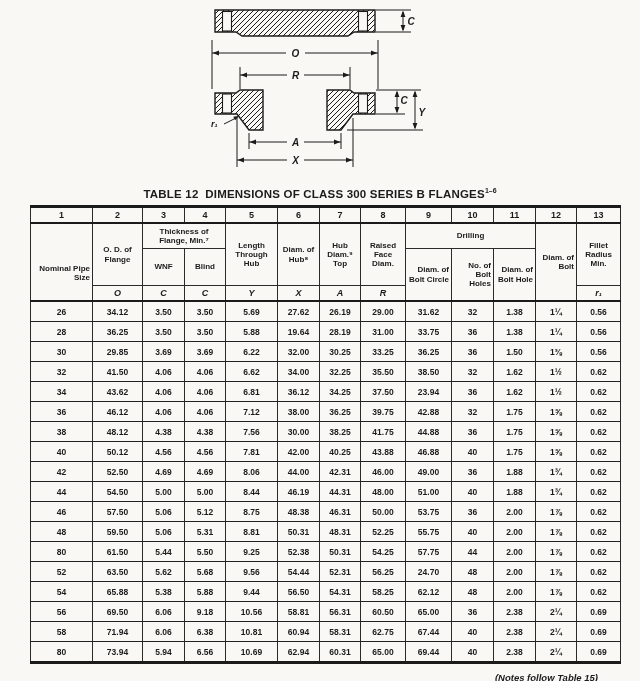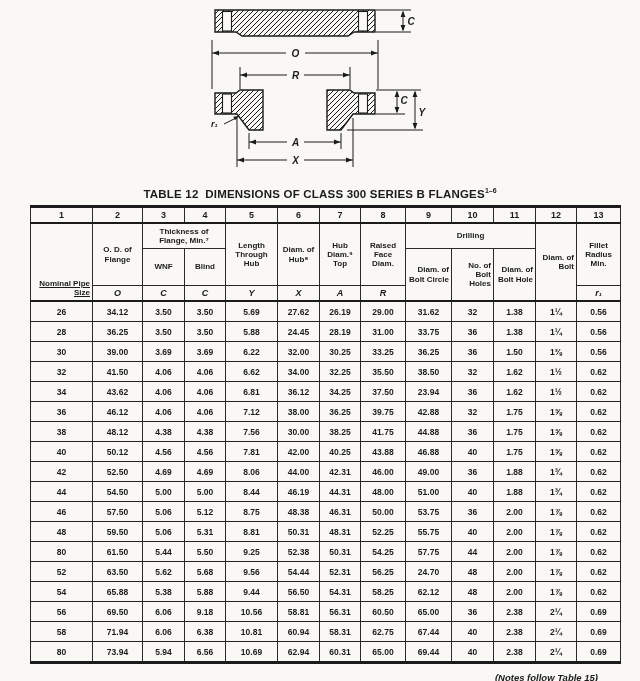--- a/index.html
+++ b/index.html
@@ -29,21 +29,21 @@
     border-left:1.5px solid #2a2a2a; border-right:1.5px solid #2a2a2a;
   }
   th, td { border:1px solid #2a2a2a; text-align:center; vertical-align:middle; padding:0 2px; }
   thead th { font-size:8px; font-weight:bold; line-height:1.15; }
   .nums th { height:14px; font-size:9px; border-bottom:2.5px solid #1b1b1b; }
   .h2 th { height:24px; }
   .h3 th { height:36px; }
   .letters th { height:14px; font-size:9px; font-style:italic; }
   .bb { border-bottom:2.5px solid #1b1b1b !important;text-align:right; }
   .letters th { border-bottom:2.5px solid #1b1b1b; }
-  .c-nominal { vertical-align:bottom; padding-bottom:3px;text-decoration:underline; }
+  .c-nominal { vertical-align:bottom; padding-bottom:18px; }
   tbody td {
     height:19px; font-size:8.5px; font-weight:bold;
     border-top:1.6px solid #222; border-bottom:1.6px solid #222;
   }
 
   
   .note {
     position:absolute; top:672px; left:420px; width:178px; text-align:right;
     font-size:9.5px; font-weight:bold; font-style:italic;
   }
@@ -217,32 +217,32 @@
             <td>1.38</td>
             <td>1¼</td>
             <td>0.56</td>
           </tr>
           <tr>
             <td>28</td>
             <td>36.25</td>
             <td>3.50</td>
             <td>3.50</td>
             <td>5.88</td>
-            <td>24.45</td>
+            <td>19.64</td>
             <td>28.19</td>
             <td>31.00</td>
             <td>33.75</td>
             <td>36</td>
             <td>1.38</td>
             <td>1¼</td>
             <td>0.56</td>
           </tr>
           <tr>
             <td>30</td>
-            <td>39.00</td>
+            <td>29.85</td>
             <td>3.69</td>
             <td>3.69</td>
             <td>6.22</td>
             <td>32.00</td>
             <td>30.25</td>
             <td>33.25</td>
             <td>36.25</td>
             <td>36</td>
             <td>1.50</td>
             <td>1⅜</td>

